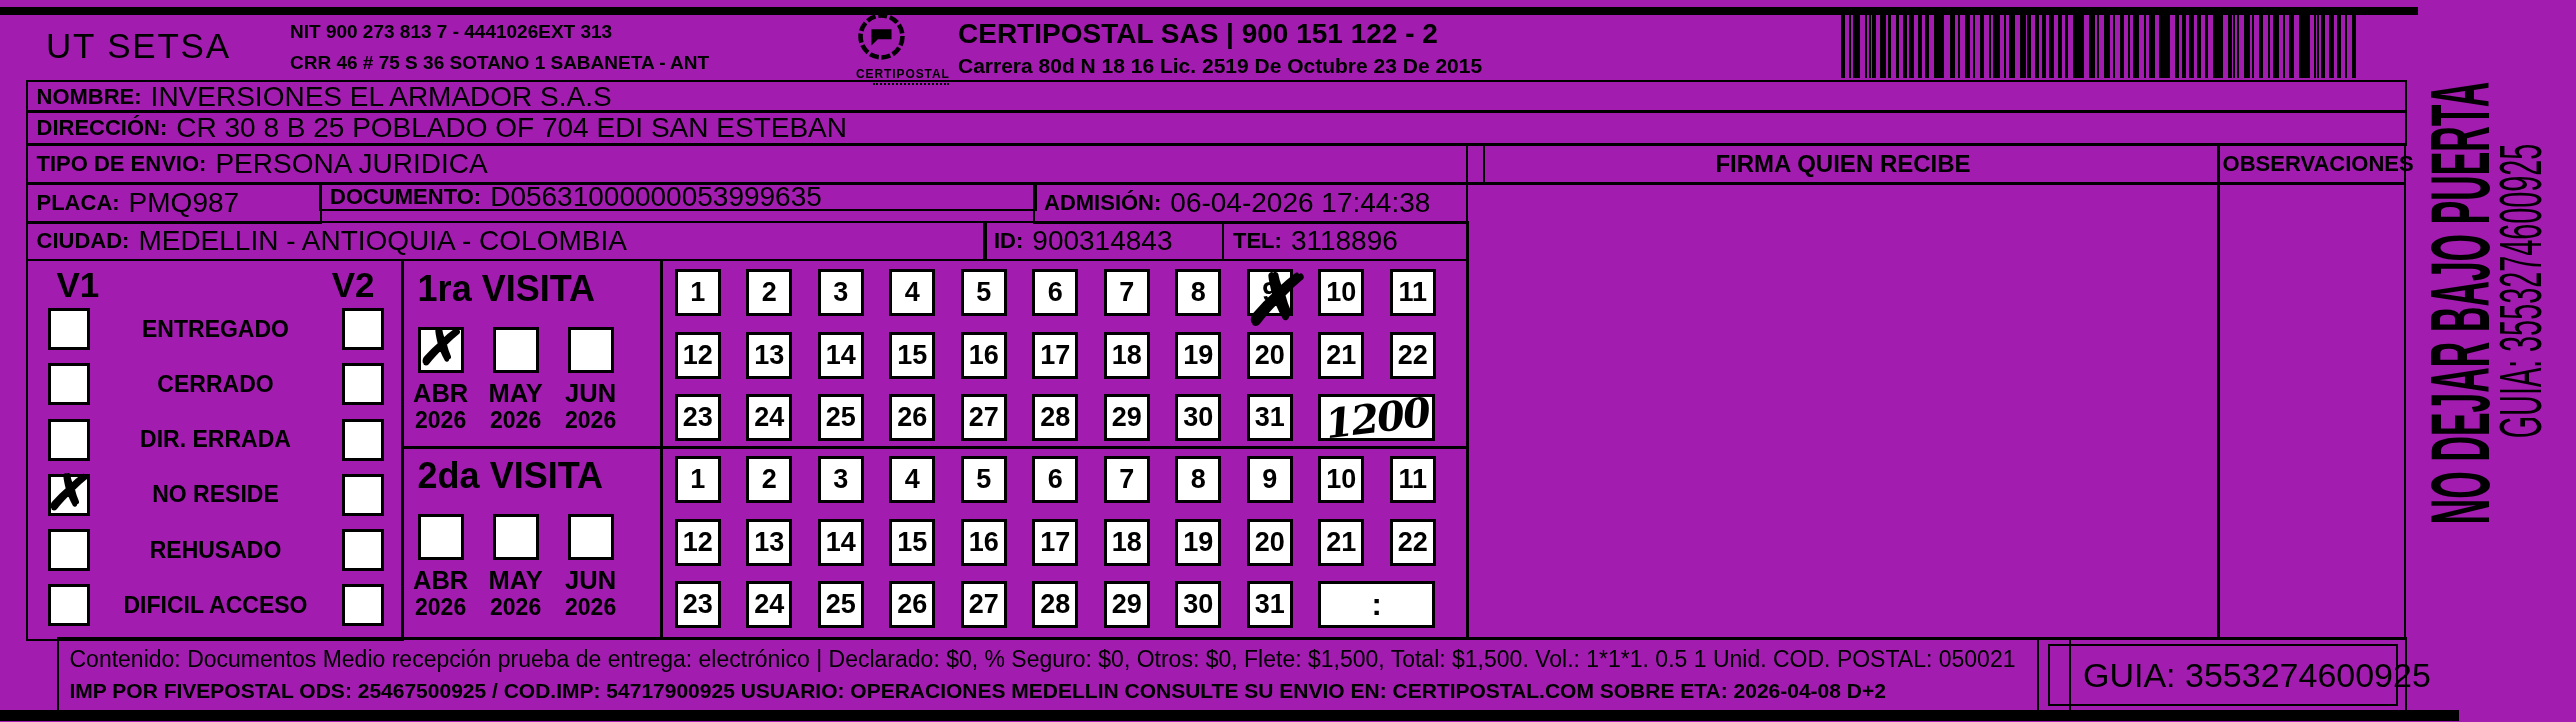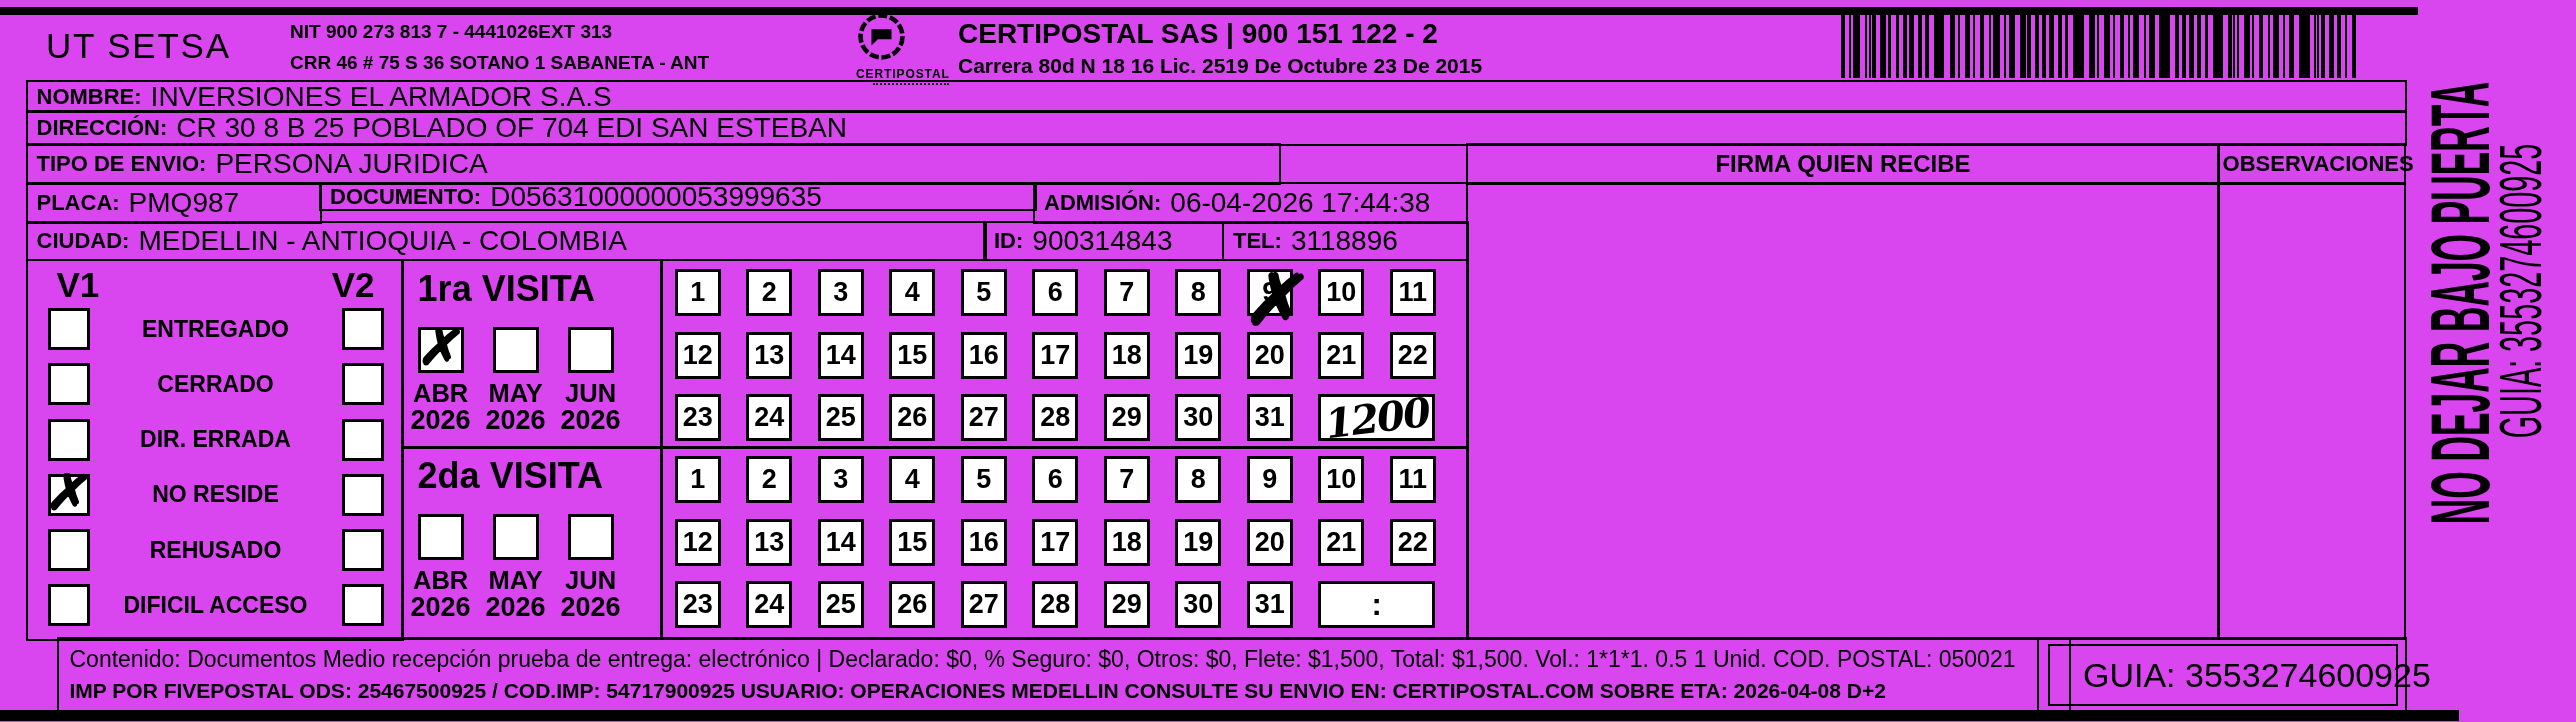--- a/index.html
+++ b/index.html
@@ -1,17 +1,17 @@
 <!DOCTYPE html>
 <html style="font-size:14.6px"><head>
 <meta charset="utf-8">
 <style>
   html,body { margin:0; padding:0; background:#e8e8e8; }
   .sheet {
-    position:relative; width:2576px; height:723px; background:#d946ef;
+    position:relative; width:2576px; height:723px; background:#a21caf;
     font-family:"Liberation Sans", sans-serif; color:#000; overflow:hidden;
   }
   .abs { position:absolute; box-sizing:border-box; }
   .bar { background:#000; }
 
   
   .company { left:46px; top:25.5px; font-size:35px; letter-spacing:1.8px; }
   .nitblock { left:290px; top:16.4px; font-weight:bold; font-size:19px; line-height:31px; white-space:nowrap; }
   .logo { left:856px; top:11px; width:109px; text-align:left; }
   .logo-text { font-size:12px; font-weight:bold; letter-spacing:0.9px; margin-top:1.8px; }
@@ -46,21 +46,21 @@
 
   
   .visit-block { border:2.7px solid #000; }
   .vb1 { left:401px; top:259px; width:262px; height:190px; }
   .vb2 { left:401px; top:446px; width:262px; height:194px; }
   .visit-title { position:absolute; top:7.3px; left:14.6px; font-size:36px; font-weight:bold; }
   .months { position:absolute; top:66px; left:14.6px; display:flex; gap:29px; }
   .month { display:flex; flex-direction:column; align-items:center; width:46px; }
   .month .cb { width:46px; height:46px; }
   .mlabel { font-weight:bold; font-size:25.5px; margin-top:7.3px; line-height:27px; }
-  .myear  { font-weight:bold; font-size:27px; line-height:27px; }
+  .myear  { font-weight:bold; font-size:23px; line-height:27px; }
 
   
   .daygrid-wrap { border:2.7px solid #000; }
   .dg1 { left:660px; top:259px; width:809px; height:190px; }
   .dg2 { left:660px; top:446px; width:809px; height:194px; }
   .days { position:absolute; top:8.2px; left:12.7px; display:grid;
           grid-template-columns:repeat(11,46px); column-gap:25.5px; row-gap:15.5px; }
   .day-box { width:46px; height:47px; border:3.6px solid #000; box-sizing:border-box; position:relative;
           display:flex; align-items:center; justify-content:center; font-weight:bold; font-size:27px; background:#fff; }
   .day-box.wide { grid-column:span 2; width:117px; }
@@ -119,21 +119,21 @@
   <div class="abs barcode"></div>
 
   <div class="abs cell" style="left:25.5px;top:80px;width:2381px;height:33px;">
     <span class="lab">NOMBRE:</span>
     <span class="val">INVERSIONES EL ARMADOR S.A.S</span>
   </div>
   <div class="abs cell" style="left:25.5px;top:110px;width:2381px;height:36px;">
     <span class="lab">DIRECCIÓN:</span>
     <span class="val">CR 30 8 B 25 POBLADO OF 704 EDI SAN ESTEBAN</span>
   </div>
-  <div class="abs cell" style="left:25.5px;top:143px;width:1255px;height:42px;">
+  <div class="abs cell" style="left:25.5px;top:143px;width:1459px;height:42px;">
     <span class="lab">TIPO DE ENVIO:</span>
     <span class="val">PERSONA JURIDICA</span>
   </div>
 
   <div class="abs cell hdr firma-hdr">FIRMA QUIEN RECIBE</div>
   <div class="abs cell hdr obs-hdr">OBSERVACIONES</div>
   <div class="abs firma-body"></div>
   <div class="abs obs-body"></div>
 
   <div class="abs cell" style="left:25.5px;top:182px;width:296px;height:42px;">

